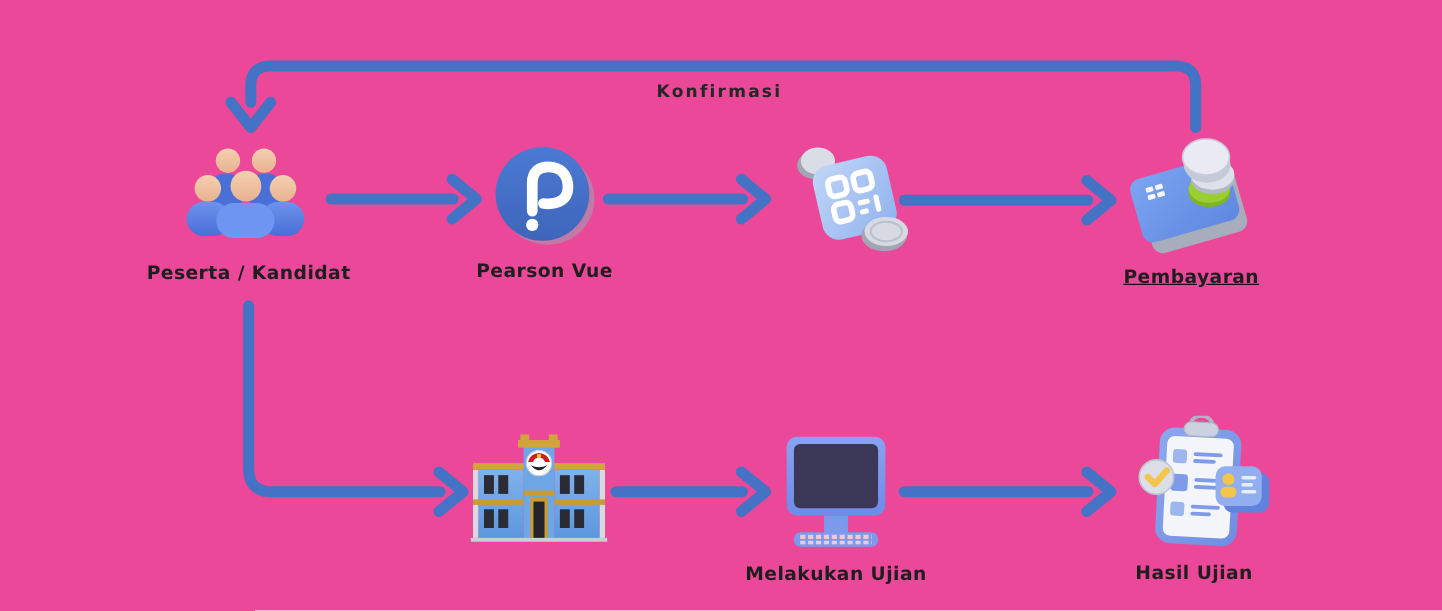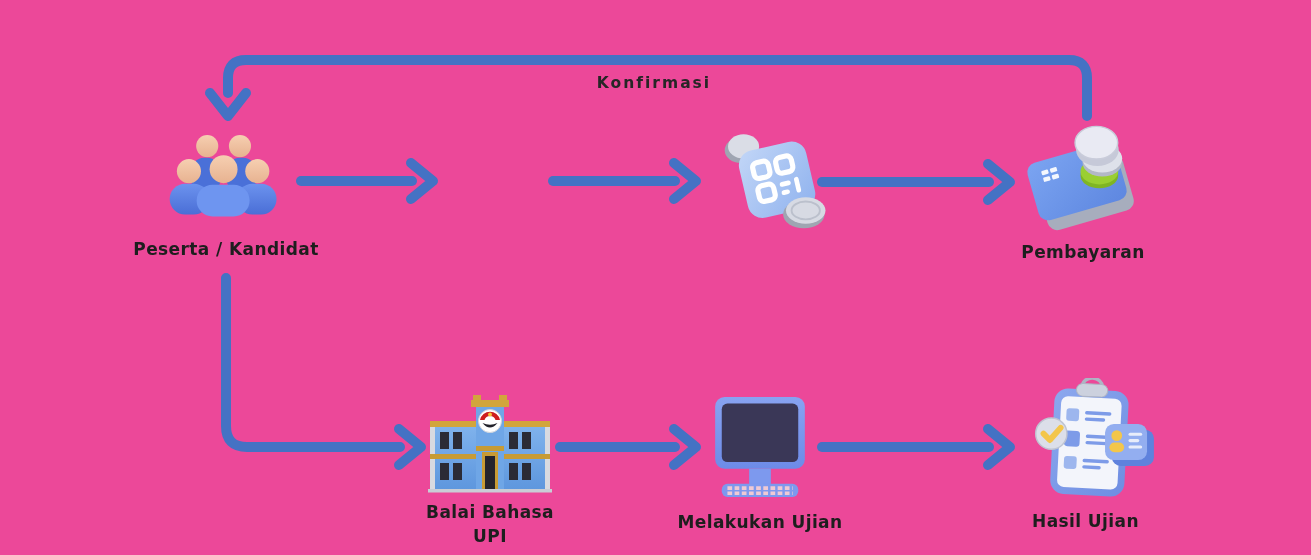--- a/index.html
+++ b/index.html
@@ -76,20 +76,35 @@
       <circle cx="29" cy="51" r="12.5" fill="url(#skin)"></circle>
       <circle cx="100" cy="51" r="12.5" fill="url(#skin)"></circle>
       <rect x="9" y="64" width="41" height="32" rx="16" fill="url(#bodyBlue)"></rect>
       <rect x="79" y="64" width="41" height="32" rx="16" fill="url(#bodyBlue)"></rect>
       <circle cx="65" cy="49" r="14.5" fill="url(#skin)"></circle>
       <rect x="37" y="65" width="55" height="33" rx="16.5" fill="#6E95F0"></rect>
     </svg>
     <div class="node-label" style="margin-top:9px;">Peserta / Kandidat</div>
   </div>
 
+  <div class="node" style="left:395px;top:128px;width:200px;">
+    <svg width="102" height="102" viewBox="0 0 110 110">
+      <defs>
+        <linearGradient id="pgrad" x1="0" y1="0" x2="0" y2="1">
+          <stop offset="0" stop-color="#4C7AD3"></stop>
+            <stop offset="1" stop-color="#3D65BB"></stop>
+        </linearGradient>
+      </defs>
+      <ellipse cx="58" cy="57" rx="46" ry="45" fill="#9FA3AF" opacity="0.55"></ellipse>
+      <circle cx="53" cy="52" r="46" fill="url(#pgrad)"></circle>
+      <path d="M43,69 L43,41 C43,30 50,25.5 58.5,25.5 C71.5,25.5 78,34 78,45.5 C78,57.5 68.5,63 54,61.5" stroke="#FFFFFF" stroke-width="10.5" fill="none" stroke-linecap="round" stroke-linejoin="round"></path>
+      <circle cx="43" cy="82.5" r="6" fill="#FFFFFF"></circle>
+    </svg>
+    <div class="node-label" style="margin-top:5px;">Pearson Vue</div>
+  </div>
 
   <div class="node" style="left:677px;top:121px;width:200px;">
     <svg width="118" height="113" viewBox="0 0 125 120">
       <defs>
         <linearGradient id="qgrad" x1="0" y1="0" x2="1" y2="1">
           <stop offset="0" stop-color="#C2D6F7"></stop>
             <stop offset="1" stop-color="#8FB2EE"></stop>
         </linearGradient>
       </defs>
       <ellipse cx="24" cy="31" rx="17" ry="13.5" fill="#9FA5B2"></ellipse>
@@ -106,21 +121,21 @@
           <rect x="64" y="75" width="9" height="5" rx="2.5"></rect>
           <rect x="80" y="64" width="5" height="17" rx="2.5"></rect>
         </g>
       </g>
       <ellipse cx="91" cy="99" rx="22" ry="15" fill="#9FA5B2"></ellipse>
       <ellipse cx="93" cy="95" rx="21" ry="14" fill="#D7DAE3"></ellipse>
       <ellipse cx="93" cy="95" rx="15" ry="9.5" fill="none" stroke="#BBC0CC" stroke-width="2"></ellipse>
     </svg>
   </div>
 
-  <div class="node" style="left:983px;top:112px;width:200px;">
+  <div class="node" style="left:983px;top:112px;width:200px;text-decoration:underline;">
     <svg width="134" height="119" viewBox="0 0 135 120">
       <defs>
         <linearGradient id="cardg" x1="0" y1="0" x2="1" y2="1">
           <stop offset="0" stop-color="#7BA4F1"></stop>
             <stop offset="1" stop-color="#5E87E0"></stop>
         </linearGradient>
       </defs>
       <g transform="rotate(-16 62 72)">
         <rect x="22" y="54" width="90" height="58" rx="10" fill="#A7ADBD"></rect>
         <rect x="16" y="40" width="92" height="60" rx="10" fill="url(#cardg)"></rect>
@@ -173,21 +188,20 @@
       <rect x="79" y="1" width="8" height="5" fill="#D2A53C"></rect>
       <rect x="56" y="52" width="28" height="5" fill="#C79B35"></rect>
       <rect x="62" y="58" width="16" height="37" fill="#C79B35"></rect>
       <rect x="65" y="62" width="10" height="33" fill="#23232C"></rect>
       <circle cx="70" cy="27" r="11.5" fill="#FFFFFF" stroke="#D0D3DB" stroke-width="1"></circle>
       <path d="M60,26 A10.2,10.2 0 0 1 80,26 L75.5,26 A5.8,5.8 0 0 0 64.5,26 Z" fill="#CE1D1F"></path>
       <circle cx="70" cy="20.5" r="2" fill="#F5C23C"></circle>
       <path d="M62.5,29 Q70,38 77.5,29 Q70,32.5 62.5,29 Z" fill="#23232B"></path>
       <rect x="8" y="95" width="124" height="3.5" fill="#C9CDD6"></rect>
     </svg>
-    <div class="node-label" style="margin-top:6px;max-width:150px;">Balai Bahasa UPI</div>
   </div>
 
   <div class="node" style="left:660px;top:392px;width:200px;">
     <svg width="118" height="109" viewBox="0 0 125 115">
       <defs>
         <linearGradient id="mong" x1="0" y1="0" x2="0" y2="1">
           <stop offset="0" stop-color="#88A3F2"></stop>
             <stop offset="1" stop-color="#6D8BE8"></stop>
         </linearGradient>
       </defs>

